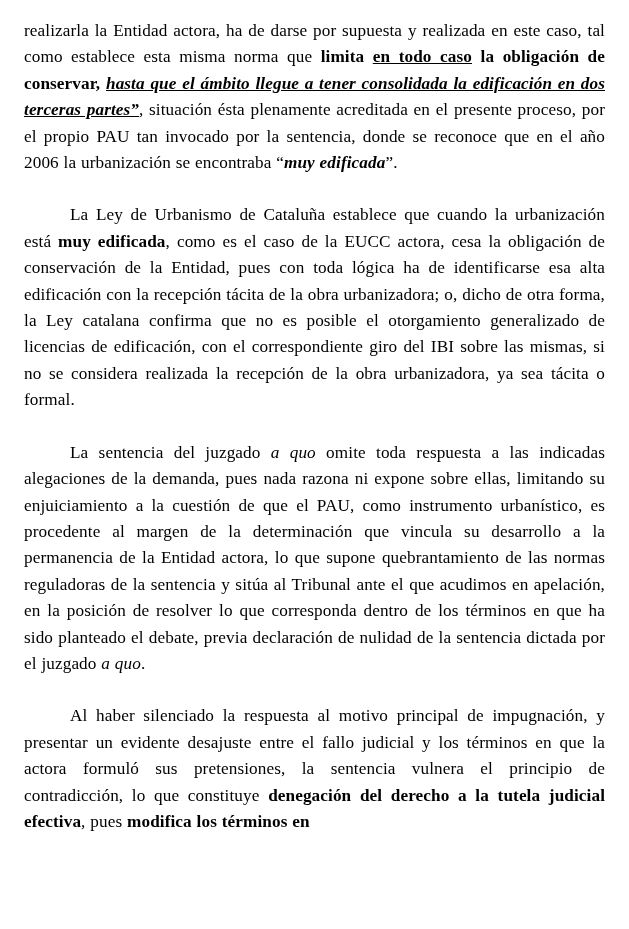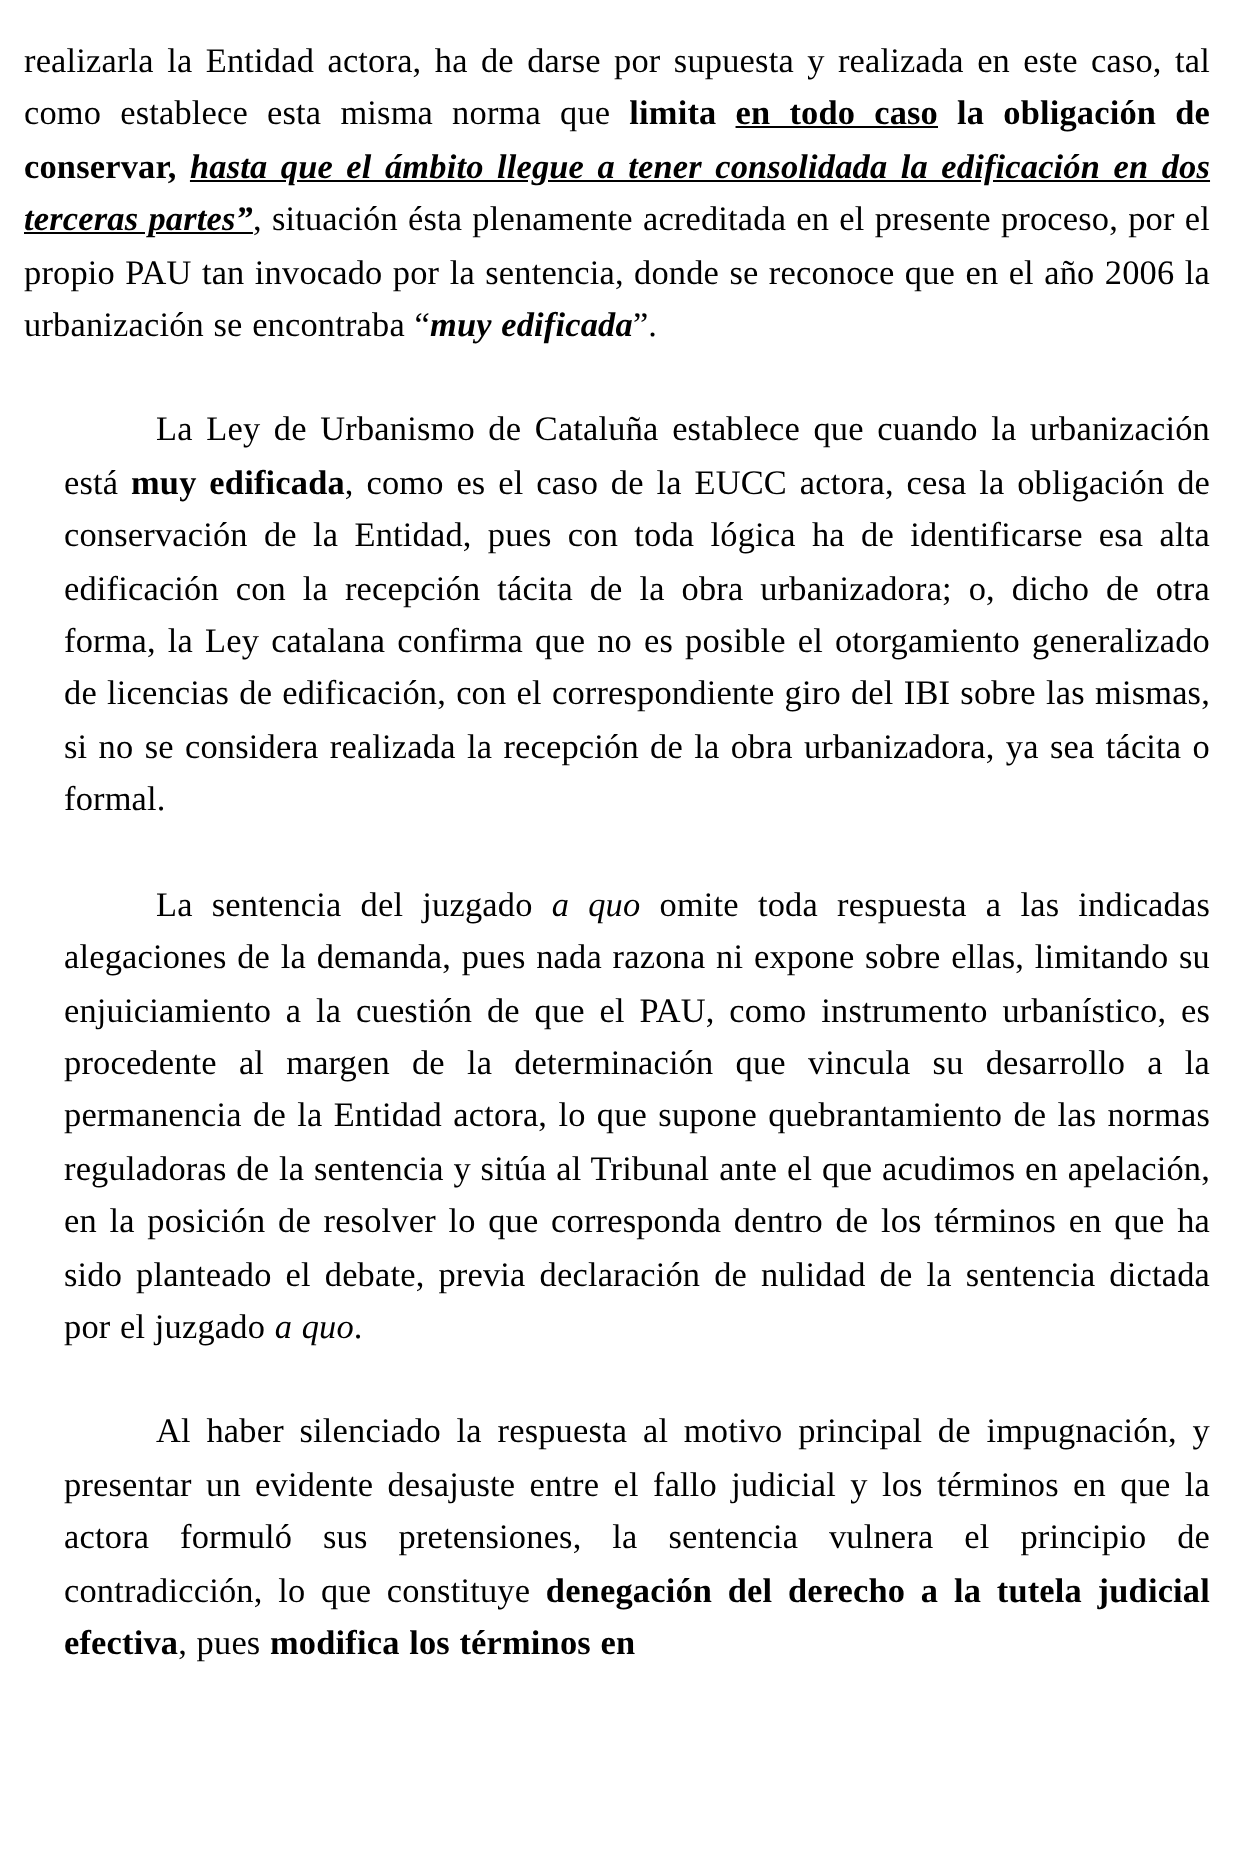--- a/index.html
+++ b/index.html
@@ -11,34 +11,33 @@
     width: 629px;
     height: 929px;
     font-family: "Liberation Serif", serif;
     color: #000000;
   }
   .page {
     position: relative;
     width: 629px;
     height: 929px;
     box-sizing: border-box;
-    padding: 18px 24px 10px 12px;
+    padding: 18px 24px 10px 24px;
     background: #ffffff;
   }
   .para {
     text-align: justify;
     font-size: 17.2px;
     line-height: 26.4px;
     margin: 0 0 0 0;
     letter-spacing: 0.1px;
     word-spacing: 0.4px;
   }
   .para + .para {
     margin-top: 26px;
-    margin-left: 20px;
   }
   .indent {
     text-indent: 46px;
   }
   b, .b {
     font-weight: bold;
   }
   i, .i {
   }
   .bi {

